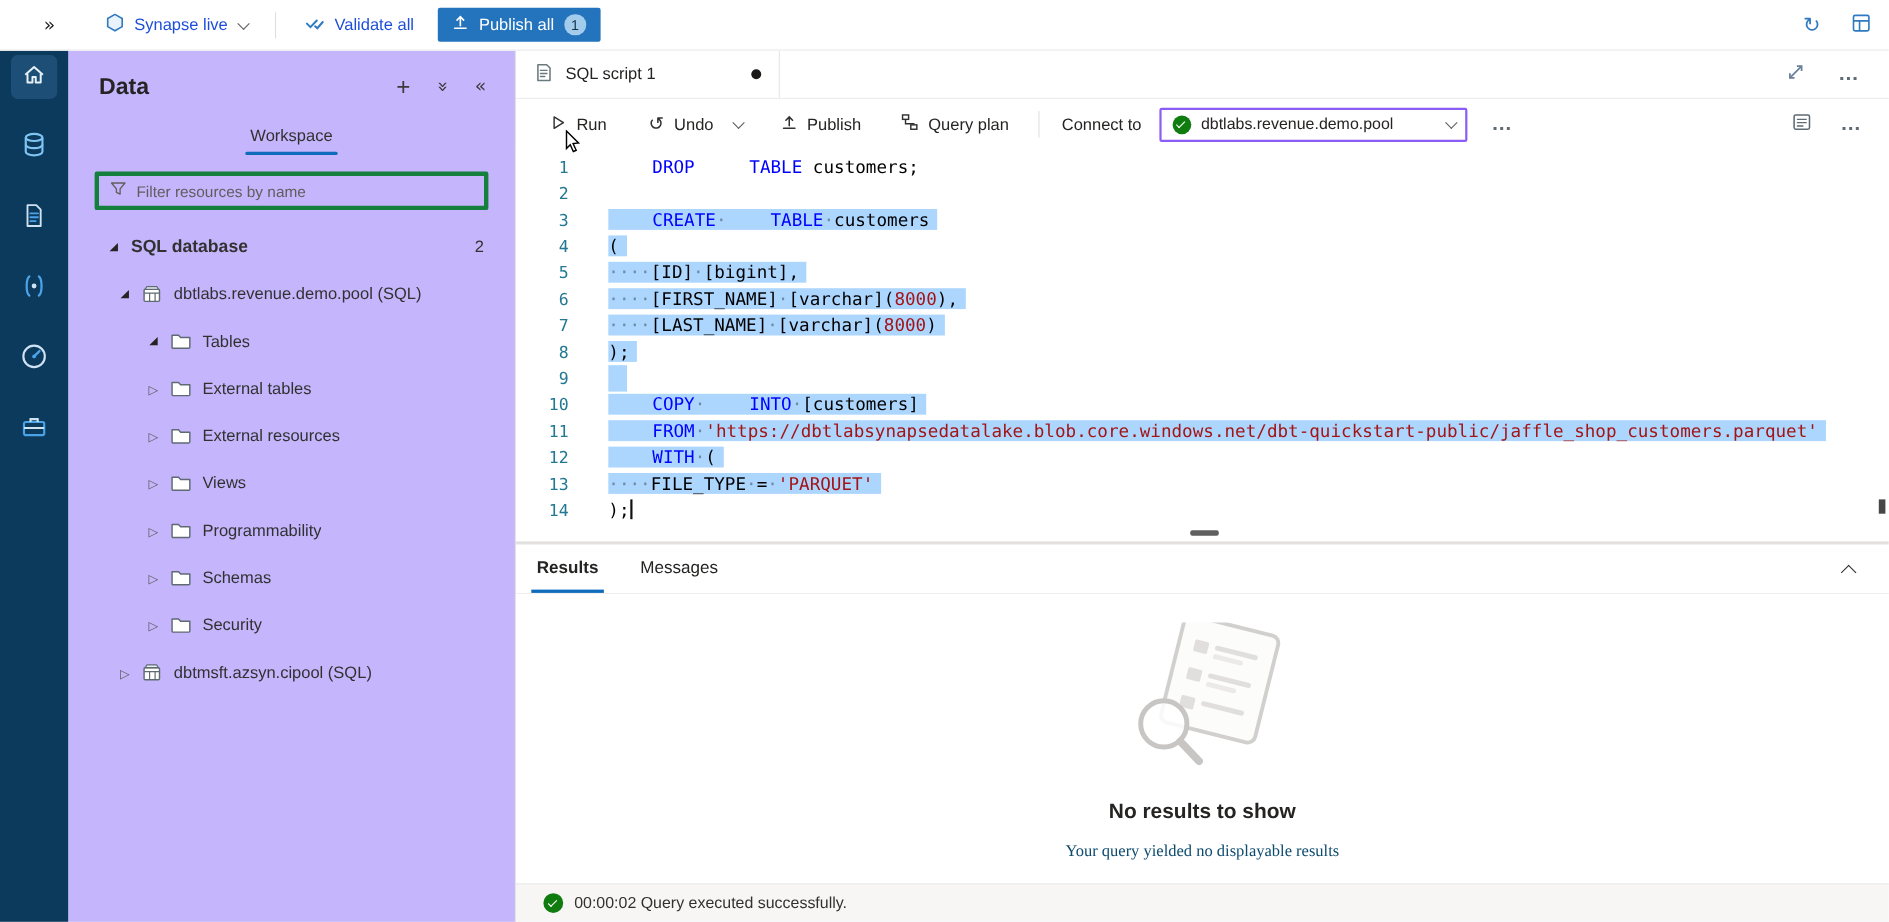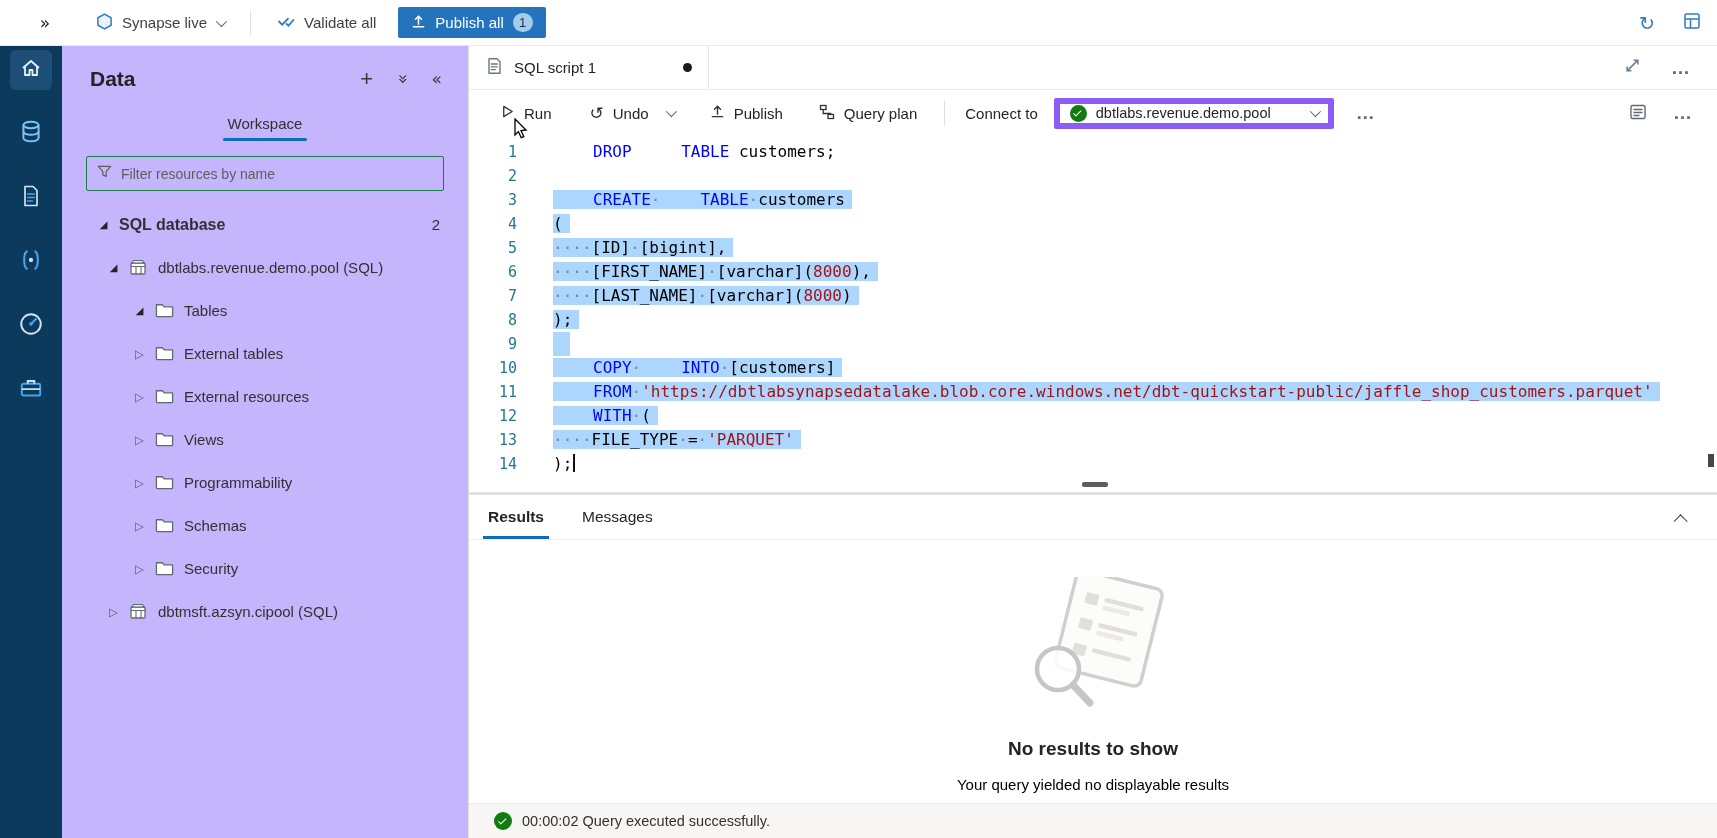--- a/index.html
+++ b/index.html
@@ -3,21 +3,21 @@
 <meta charset="utf-8">
 <style>
   * { margin:0; padding:0; box-sizing:border-box; }
   html,body { width:1717px; height:838px; overflow:hidden; background:#fff;
     font-family:"Liberation Sans", sans-serif; color:#323130; cursor:default; }
 
   
   .topbar { position:absolute; left:0; top:0; right:0; height:46px; background:#fff;
     border-bottom:1px solid #eaeaea; display:flex; align-items:center; padding-left:34px; z-index:6; font-size:15px; }
   .tb-collapse { font-size:17px; color:#252423; width:22px; background:none; border:none; font-family:"DejaVu Sans",sans-serif; cursor:pointer; }
-  .tb-item { display:flex; align-items:center; gap:9px; cursor:pointer; color:#404040; }
+  .tb-item { display:flex; align-items:center; gap:9px; cursor:pointer; color:#1d4ed8; }
   .env { margin-left:40px; }
   .vsep-top { width:1px; height:24px; background:#e1dfdd; margin:0 26px; }
   .publish-btn { margin-left:22px; height:31px; display:flex; align-items:center; gap:9px;
     background:#2373bd; color:#fff; border:none; border-radius:2px; padding:0 13px; font-size:15px; cursor:pointer; }
   .badge { background:#a3cbec; color:#17344f; border-radius:10px; min-width:20px; height:19px;
     display:inline-flex; align-items:center; justify-content:center; font-size:13px; padding:0 6px; }
   .tb-right { margin-left:auto; display:flex; align-items:center; gap:28px; padding-right:16px; }
   .refresh-glyph { font-family:"DejaVu Sans",sans-serif; font-size:19px; color:#2f7ac0; }
   .caret-down, .caret-up { width:8px; height:8px; border-right:1.6px solid #605e5c; border-bottom:1.6px solid #605e5c; display:inline-block; }
   .caret-down { transform:rotate(45deg) translateY(-2px); }
@@ -35,21 +35,21 @@
   .sp-head { display:flex; align-items:center; padding:20px 26px 8px 28px; }
   .sp-title { font-size:21px; font-weight:600; color:#252423; }
   .sp-actions { margin-left:auto; display:flex; align-items:center; gap:24px; color:#444; }
   .plus-glyph { font-size:22px; font-weight:300; color:#3b3a39; cursor:pointer; }
   .dbl-chev { font-family:"DejaVu Sans",sans-serif; font-size:17px; color:#3b3a39; display:inline-block; cursor:pointer; }
   .dbl-chev.down { transform:rotate(-90deg); }
   .pivot { display:flex; height:46px; }
   .pivot-item { flex:1; display:flex; align-items:center; justify-content:center; font-size:15px; color:#323130; position:relative; cursor:pointer; }
   .pivot-item.active::after { content:""; position:absolute; left:50%; transform:translateX(-50%);
     bottom:5px; width:84px; height:3px; background:#0f6cbd; border-radius:2px; }
-  .filter { margin:10px 24px 12px 24px; height:35px; border:1px solid #15803d; border-radius:2px;
+  .filter { margin:10px 24px 12px 24px; height:35px; border:4px solid #15803d; border-radius:2px;
     display:flex; align-items:center; padding:0 10px; gap:9px; }
   .filter input { border:none; outline:none; flex:1; font-size:14px; color:#323130; background:transparent; }
   .filter input::placeholder { color:#605e5c; }
   .tree { flex:1; overflow:hidden; }
   .tree-row { display:flex; align-items:center; height:43px; font-size:15px; color:#323130; cursor:pointer; }
   .tree-row.lvl0 .tree-label { font-weight:600; font-size:16px; }
   .expander { width:15px; display:inline-flex; justify-content:center; font-size:10px; color:#252423;
     margin-right:8px; font-family:"DejaVu Sans",sans-serif; flex:none; }
   .expander.collapsed { color:#5d5b59; font-size:11.5px; }
   .tree-ic { width:20px; height:18px; margin-right:9px; display:inline-flex; flex:none; }
@@ -63,21 +63,21 @@
     border-right:1px solid #e5e5e5; font-size:15px; color:#252423; cursor:pointer; }
   .dirty-dot { width:9px; height:9px; border-radius:50%; background:#1b1a19; margin-left:auto; }
   .strip-right { margin-left:auto; display:flex; align-items:center; gap:30px; padding-right:26px; color:#6a8198; }
   .more-glyph { font-size:19px; font-weight:700; letter-spacing:1px; color:#5f6a73; cursor:pointer; }
 
   .toolbar { height:46px; display:flex; align-items:center; padding-left:22px; gap:6px; font-size:15px; color:#252423; flex:none; }
   .tbtn { display:flex; align-items:center; gap:9px; padding:6px 9px; cursor:pointer; border-radius:2px; background:none; border:none; font-size:15px; color:#252423; }
   .tbtn svg { flex:none; }
   .vsep { width:1px; height:24px; background:#e1dfdd; margin:0 12px; }
   .connect-label { margin:0 10px 0 2px; }
-  .pool-dd { display:flex; align-items:center; gap:9px; border:6px solid #8b5cf6; border-radius:2px;
+  .pool-dd { display:flex; align-items:center; gap:9px; border:2px solid #8b5cf6; border-radius:2px;
     height:31px; padding:0 10px; width:280px; cursor:pointer; background:#fff; }
   .pool-dd .lbl { flex:1; white-space:nowrap; overflow:hidden; font-size:14.5px; }
   .ok-circle { width:17px; height:17px; border-radius:50%; background:#107c10; display:inline-flex; align-items:center; justify-content:center; flex:none; }
   .ok-circle i { width:8px; height:4px; border-left:1.7px solid #fff; border-bottom:1.7px solid #fff; transform:rotate(-45deg) translate(0,-1px); }
   .toolbar-right { margin-left:auto; display:flex; align-items:center; gap:26px; padding-right:24px; }
 
   
   .editor { position:relative; height:356px; flex:none; font-family:"DejaVu Sans Mono",monospace;
     font-size:16px; line-height:24px; padding-top:4px; overflow:hidden; background:#fff; }
   .code-line { display:flex; height:24px; }
@@ -97,23 +97,23 @@
   .sash { height:3px; background:#e3e1df; flex:none; cursor:row-resize; }
 
   
   .res-head { height:45px; display:flex; align-items:center; padding-left:14px; gap:28px;
     border-bottom:1px solid #f0efee; position:relative; flex:none; }
   .res-tab { font-size:15.5px; color:#252423; position:relative; padding:16px 5px; height:100%;
     display:flex; align-items:center; cursor:pointer; }
   .res-tab.active { font-weight:600; }
   .res-tab.active::after { content:""; position:absolute; left:0; right:0; bottom:0; height:3px; background:#0f6cbd; }
   .res-collapse { position:absolute; right:30px; top:16px; cursor:pointer; }
-  .res-body { flex:1; display:flex; flex-direction:column; align-items:center; padding-top:26px; background:#fff; overflow:hidden;justify-content:center; }
+  .res-body { flex:1; display:flex; flex-direction:column; align-items:center; padding-top:26px; background:#fff; overflow:hidden; }
   .empty-title { margin-top:22px; font-size:19px; font-weight:700; color:#252423; }
-  .empty-sub { margin-top:16px; font-size:15px; color:#000000; }
+  .empty-sub { margin-top:16px; font-size:15px; color:#0c4a6e;font-family:Liberation Serif, serif; }
 
   .statusbar { height:35px; background:#f7f6f5; border-top:1px solid #eceae8; display:flex;
     align-items:center; gap:10px; padding-left:25px; font-size:14.5px; color:#323130; flex:none; }
 
   .mouse-cursor { position:absolute; left:513px; top:118px; z-index:50; pointer-events:none; }
 </style>
 </head>
 <body>
 
 <div class="topbar">

